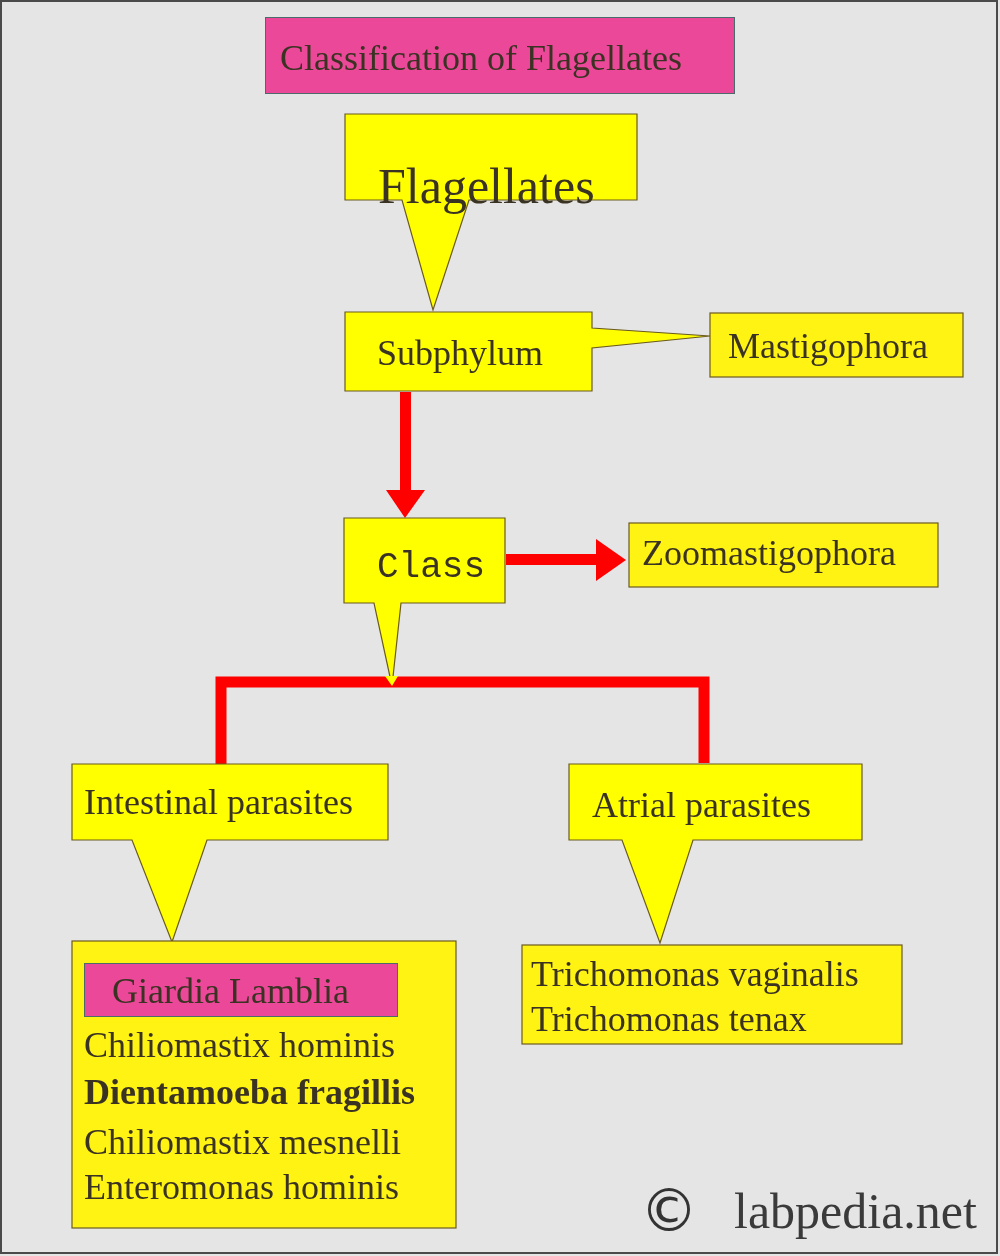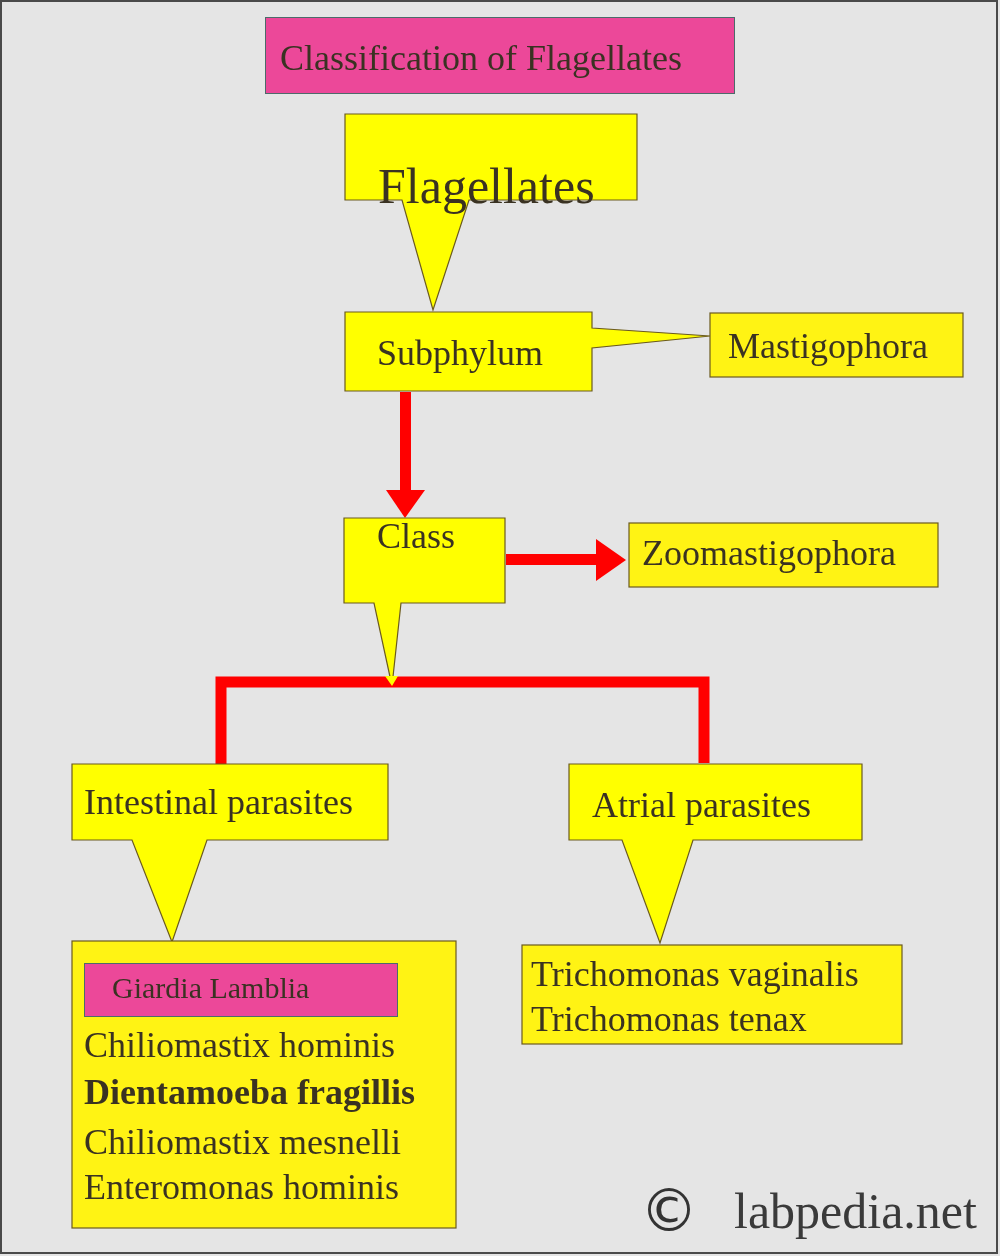--- a/index.html
+++ b/index.html
@@ -65,30 +65,30 @@
 <div class="cyanbox" style="left:265px; top:17px; width:470px; height:77px;">
   <span class="lbl" style="left:14px; top:22px; font-size:36px;">Classification of Flagellates</span>
 </div>
 
 <span class="lbl" style="left:378px; top:136px; font-size:50px;margin-top:25px;">Flagellates</span>
 
 <span class="lbl" style="left:377px; top:335px; font-size:36px;">Subphylum</span>
 
 <span class="lbl" style="left:728px; top:328px; font-size:36px;">Mastigophora</span>
 
-<span class="lbl" style="left:377px; top:518px; font-size:36px;">Class</span>
+<span class="lbl" style="left:377px; top:550px; font-size:36px;font-family:Liberation Mono, monospace;">Class</span>
 
 <span class="lbl" style="left:642px; top:535px; font-size:36px;">Zoomastigophora</span>
 
 <span class="lbl" style="left:84px; top:784px; font-size:36px;">Intestinal parasites</span>
 
 <span class="lbl" style="left:592px; top:787px; font-size:36px;">Atrial parasites</span>
 
 <div class="cyanbox" style="left:84px; top:963px; width:314px; height:54px;">
-  <span class="lbl" style="left:27px; top:9px; font-size:30px;font-family:Liberation Serif, serif;">Giardia Lamblia</span>
+  <span class="lbl" style="left:27px; top:9px; font-size:36px;font-family:Liberation Serif, serif;">Giardia Lamblia</span>
 </div>
 <span class="lbl" style="left:84px; top:1027px; font-size:36px;">Chiliomastix hominis</span>
 <span class="lbl" style="left:84px; top:1074px; font-size:36px;font-weight:bold;">Dientamoeba fragillis</span>
 <span class="lbl" style="left:84px; top:1124px; font-size:36px;">Chiliomastix mesnelli</span>
 <span class="lbl" style="left:84px; top:1169px; font-size:36px;">Enteromonas hominis</span>
 
 <span class="lbl" style="left:531px; top:956px; font-size:36px;">Trichomonas vaginalis</span>
 <span class="lbl" style="left:531px; top:1001px; font-size:36px;">Trichomonas tenax</span>
 
 <div style="position:absolute; left:640px; top:1182px; display:flex; align-items:center; gap:12px;">

